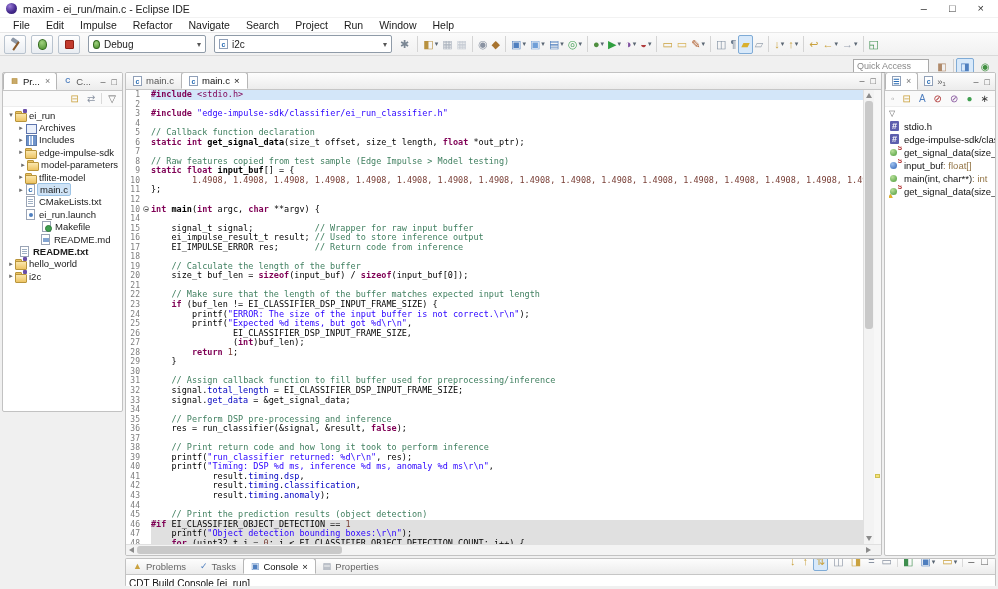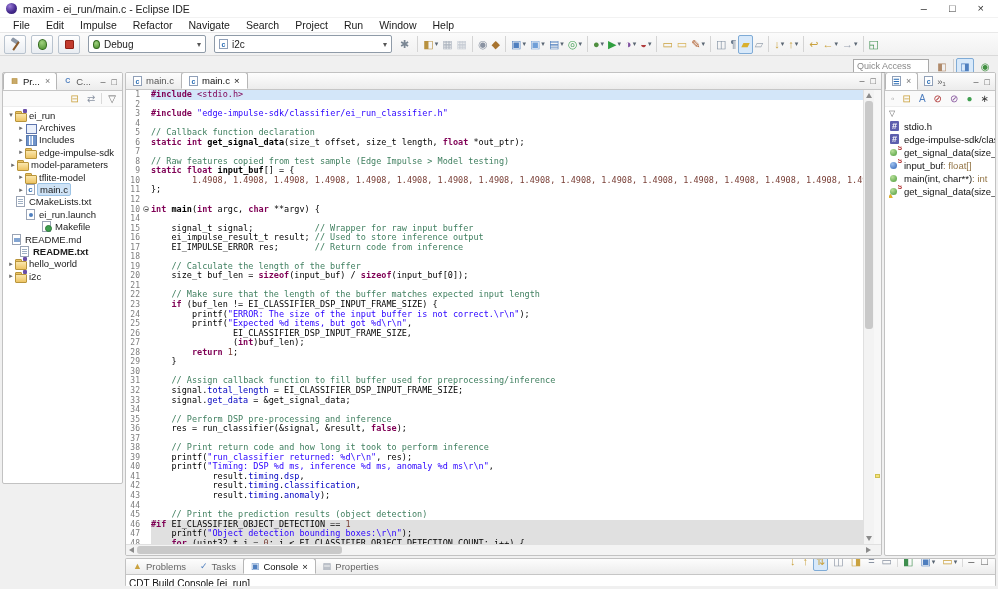--- a/index.html
+++ b/index.html
@@ -296,21 +296,21 @@
 <div class="qa-row">
   <input class="qa-input" placeholder="Quick Access" style="">
   <span class="persp" id="persp-icons">
       <span class="p-ico" style="color: rgb(176, 138, 106);">◧</span>
       <span class="p-sep"></span>
       <span class="p-ico active" style="color: rgb(79, 127, 191);">◨</span>
       <span class="p-ico" style="color: rgb(63, 143, 63);">◉</span>
     </span>
 </div>
 
-<div class="panel" style="left:2px; top:72px; width:121px; height:412px;">
+<div class="panel" style="left:2px; top:72px; width:121px; height:340px;">
   <div class="vtabs" id="explorer-tabs">
       <span class="vtab active">
         <span class="cfile-mini" style="color: rgb(184, 145, 63); border: none; background: none;">▤</span>
         <span>Pr...</span>
         <span class="close">×</span>
       </span>
       <span class="vtab">
         <span class="cfile-mini" style="color: rgb(79, 127, 191); border: none; background: none;">C</span>
         <span>C...</span>
       </span>
@@ -347,59 +347,59 @@
       <div class="titem" style="padding-left: 14px;">
         <span class="tw">▸</span>
         <span class="ic ic-includes"></span>
         <span class="lbl">Includes</span>
       </div>
       <div class="titem" style="padding-left: 14px;">
         <span class="tw">▸</span>
         <span class="ic ic-folder"></span>
         <span class="lbl">edge-impulse-sdk</span>
       </div>
-      <div class="titem" style="padding-left: 6px;">
+      <div class="titem" style="padding-left: 16px;">
         <span class="tw">▸</span>
         <span class="ic ic-folder"></span>
         <span class="lbl">model-parameters</span>
       </div>
       <div class="titem" style="padding-left: 14px;">
         <span class="tw">▸</span>
         <span class="ic ic-folder"></span>
         <span class="lbl">tflite-model</span>
       </div>
       <div class="titem sel" style="padding-left: 14px;">
         <span class="tw">▸</span>
         <span class="ic ic-cfile">
           <span class="page"></span>
         </span>
         <span class="lbl">main.c</span>
       </div>
-      <div class="titem" style="padding-left: 4px;">
+      <div class="titem" style="padding-left: 14px;">
         <span class="tw"></span>
         <span class="ic ic-txt">
           <span class="page"></span>
         </span>
         <span class="lbl">CMakeLists.txt</span>
       </div>
       <div class="titem" style="padding-left: 14px;">
         <span class="tw"></span>
         <span class="ic ic-launch">
           <span class="page"></span>
         </span>
         <span class="lbl">ei_run.launch</span>
       </div>
       <div class="titem" style="padding-left: 30px;">
         <span class="tw"></span>
         <span class="ic ic-make">
           <span class="page"></span>
         </span>
         <span class="lbl">Makefile</span>
       </div>
-      <div class="titem" style="">
+      <div class="titem" style="padding-left: 14px; margin-left: 15px;">
         <span class="tw"></span>
         <span class="ic ic-md">
           <span class="page"></span>
         </span>
         <span class="lbl">README.md</span>
       </div>
       <div class="titem" style="padding-left: 8px; font-weight: bold;">
         <span class="tw"></span>
         <span class="ic ic-txt">
           <span class="page"></span>

